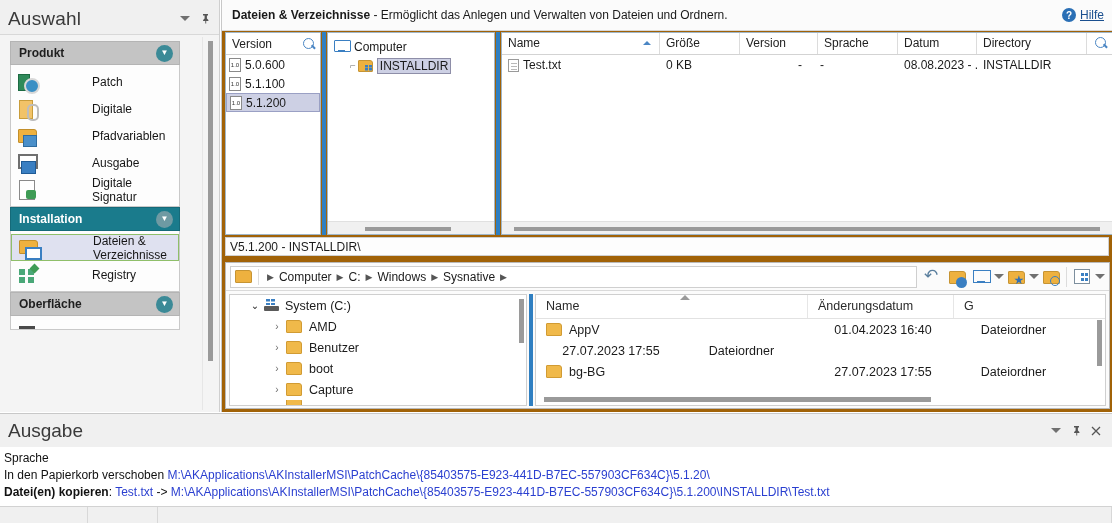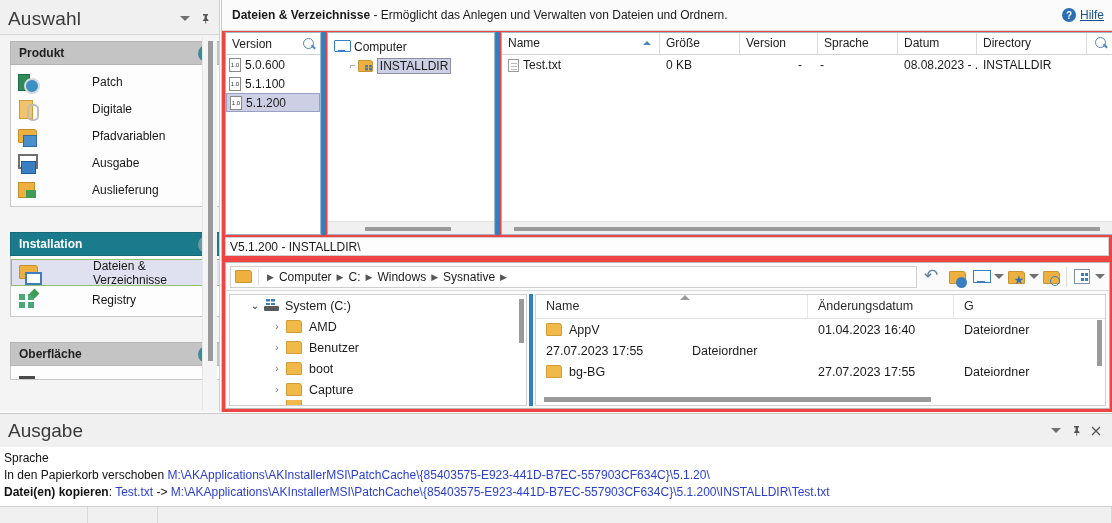--- a/index.html
+++ b/index.html
@@ -45,21 +45,21 @@
   }
   .sb-scroll-track {
     position: absolute; right: 2px; top: 2px; width: 15px; bottom: 2px;
     background: #f4f4f4; border-left: 1px solid #e6e6e6;
   }
   .sb-scroll-thumb {
     position: absolute; left: 5px; top: 4px; width: 5px; height: 320px;
     background: #9a9a9a; border-radius: 0;
   }
 
-  .group { margin: 0 8px 25px 10px; width: 212px; }
+  .group { margin: 0 8px 0 10px; width: 170px; }
   .group-header {
     height: 24px; display: flex; align-items: center; padding: 0 6px 0 8px;
     font-weight: bold; font-size: 12px;
     background: #c4c4c4; color: #1e1e1e;
     border: 1px solid #b4b4b4;
   }
   .group-header.active { background: #1a7b8c; color: #ffffff; border-color: #156a79; }
   .group-header .g-label { flex: 1; }
   .chev-circle {
     width: 17px; height: 17px; border-radius: 50%;
@@ -116,21 +116,21 @@
       linear-gradient(#4aa878,#4aa878) 0 8px/6px 6px no-repeat,
       linear-gradient(#4aa878,#4aa878) 9px 8px/6px 6px no-repeat; }
   .ico-registry::after { content:""; position:absolute; left:14px; top:1px; width:7px; height:7px;
     background:#3f9c56; transform:rotate(45deg); }
   .ico-ui::before { content:""; position:absolute; left:2px; top:4px; width:16px; height:6px;
     background:#4a4a4a; }
 
   
   .main {
     position: absolute; left: 221px; top: 0; right: 0; height: 412px;
-    background: #ef4444; border-left: 1px solid #c8c8c8;
+    background: #a16207; border-left: 1px solid #c8c8c8;
   }
   .main-header {
     height: 31px; display: flex; align-items: center;
     padding: 0 8px 0 10px; background: #fbfbfb;
     border-bottom: 1px solid #d7d7d7;
   }
   .main-title { font-size: 12px; color: #1a1a1a; flex: 1; }
   .main-title b { font-weight: bold; }
   .help-link { display: flex; align-items: center; gap: 4px; cursor: pointer; }
   .help-circle {
@@ -325,21 +325,21 @@
   .el-head { height: 24px; display: flex; border-bottom: 1px solid #e2e2e2; position: relative; }
   .el-h {
     font-size: 12.5px; color: #2b2b2b; padding: 4px 6px 0 10px;
     border-right: 1px solid #e6e6e6; white-space: nowrap; overflow: hidden;
   }
   .el-sortmark {
     position:absolute; left:144px; top:0; width:0; height:0;
     border-left:5px solid transparent; border-right:5px solid transparent;
     border-bottom:5px solid #9a9a9a;
   }
-  .el-row { display: flex; align-items: center; height: 21px; font-size: 12.5px; color: #1b1b1b; }
+  .el-row { display: flex; align-items: center; height: 21px; font-size: 12.5px; color: #1b1b1b; text-align: center; }
   .el-c { padding: 0 6px 0 10px; white-space: nowrap; overflow: hidden; }
   .el-hscroll { height: 12px; position: relative; background: #fff; }
   .el-hscroll .thumb { position:absolute; left:8px; top:4px; height:5px; width:68%; background:#9a9a9a; }
   .el-vscroll { position:absolute; right:1px; top:25px; width:8px; height:46px; }
   .el-vscroll .vt { width:5px; height:46px; background:#9a9a9a; margin-left:1px; }
 
   
   .output {
     position: absolute; left: 0; top: 413px; right: 0; bottom: 0; background: #ffffff;
     border-top: 1px solid #c8c8c8;
@@ -395,22 +395,22 @@
           </div>
           <div class="nav-item">
             <span class="nav-ico ico-pathvar"></span>
             <span>Pfadvariablen</span>
           </div>
           <div class="nav-item">
             <span class="nav-ico ico-output"></span>
             <span>Ausgabe</span>
           </div>
           <div class="nav-item">
-            <span class="nav-ico ico-delivery"></span>
-            <span>Auslieferung</span>
+            <span class="nav-ico ico-sign"></span>
+            <span>Digitale Signatur</span>
           </div>
         </div>
       </div>
 
       <div class="group">
         <div class="group-header active">
           <span class="g-label">Installation</span>
           <span class="chev-circle">▼</span>
         </div>
         <div class="group-body">

